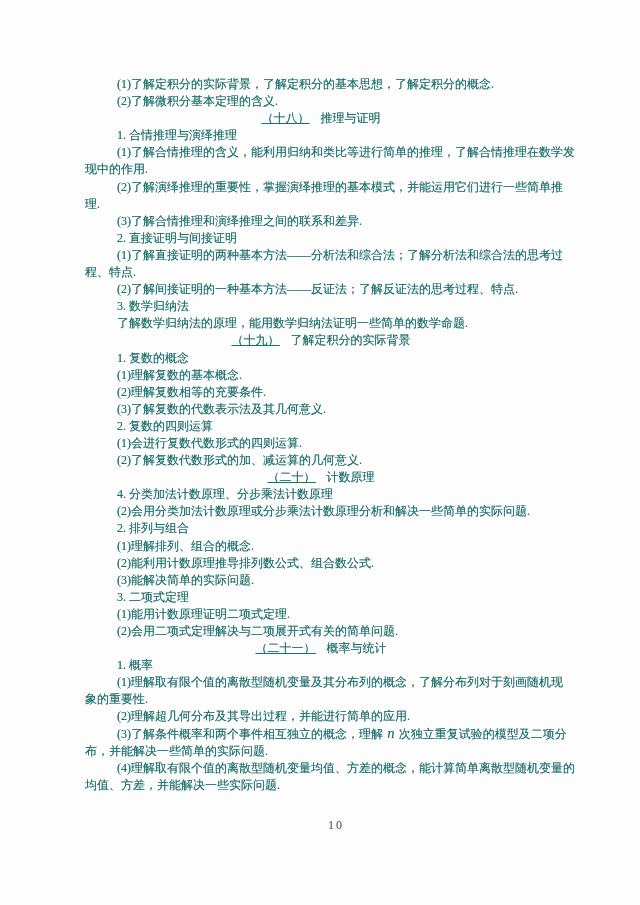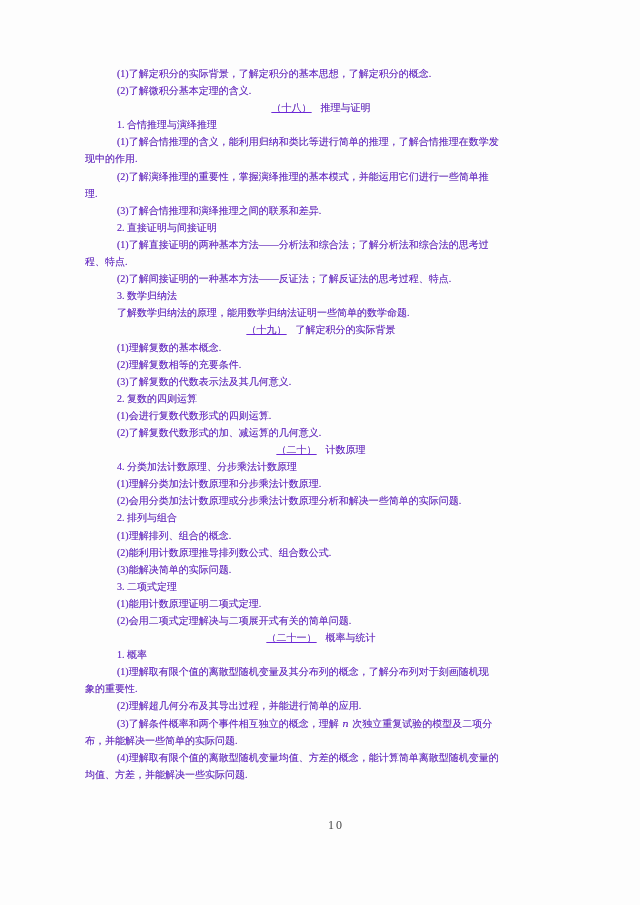--- a/index.html
+++ b/index.html
@@ -13,25 +13,25 @@
     position: relative;
     width: 640px;
     height: 905px;
     background: #fdfdfd;
     overflow: hidden;
     font-family: "Liberation Serif", "DejaVu Serif", serif;
   }
   .text-column {
     position: absolute;
     left: 85px;
-    top: 65px;
+    top: 76px;
     width: 472px;
-    font-size: 10px;
+    font-size: 12px;
     line-height: 17.1px;
-    color: #6d28d9;
+    color: #0f766e;
     text-shadow: 0 0 0.5px rgba(70,70,70,0.55);
   }
   .line {
     height: 17.1px;
     white-space: nowrap;
   }
   .line.indent { padding-left: 32px; }
   .line.flush  { padding-left: 0; }
   .line.heading {
     text-align: center;
@@ -69,29 +69,29 @@
       <div class="line indent">(2)了解演绎推理的重要性，掌握演绎推理的基本模式，并能运用它们进行一些简单推</div>
       <div class="line flush">理.</div>
       <div class="line indent">(3)了解合情推理和演绎推理之间的联系和差异.</div>
       <div class="line indent">2. 直接证明与间接证明</div>
       <div class="line indent">(1)了解直接证明的两种基本方法——分析法和综合法；了解分析法和综合法的思考过</div>
       <div class="line flush">程、特点.</div>
       <div class="line indent">(2)了解间接证明的一种基本方法——反证法；了解反证法的思考过程、特点.</div>
       <div class="line indent">3. 数学归纳法</div>
       <div class="line indent">了解数学归纳法的原理，能用数学归纳法证明一些简单的数学命题.</div>
       <div class="line heading"><span class="label">（十九）</span><span>了解定积分的实际背景</span></div>
+      <div class="line indent">1. 复数的概念</div>
       <div class="line indent">(1)理解复数的基本概念.</div>
       <div class="line indent">(2)理解复数相等的充要条件.</div>
       <div class="line indent">(3)了解复数的代数表示法及其几何意义.</div>
       <div class="line indent">2. 复数的四则运算</div>
       <div class="line indent">(1)会进行复数代数形式的四则运算.</div>
       <div class="line indent">(2)了解复数代数形式的加、减运算的几何意义.</div>
       <div class="line heading"><span class="label">（二十）</span><span>计数原理</span></div>
       <div class="line indent">4. 分类加法计数原理、分步乘法计数原理</div>
-      <div class="line indent">(1)理解分类加法计数原理和分步乘法计数原理.</div>
       <div class="line indent">(2)会用分类加法计数原理或分步乘法计数原理分析和解决一些简单的实际问题.</div>
       <div class="line indent">2. 排列与组合</div>
       <div class="line indent">(1)理解排列、组合的概念.</div>
       <div class="line indent">(2)能利用计数原理推导排列数公式、组合数公式.</div>
       <div class="line indent">(3)能解决简单的实际问题.</div>
       <div class="line indent">3. 二项式定理</div>
       <div class="line indent">(1)能用计数原理证明二项式定理.</div>
       <div class="line indent">(2)会用二项式定理解决与二项展开式有关的简单问题.</div>
       <div class="line heading"><span class="label">（二十一）</span><span>概率与统计</span></div>
       <div class="line indent">1. 概率</div>

